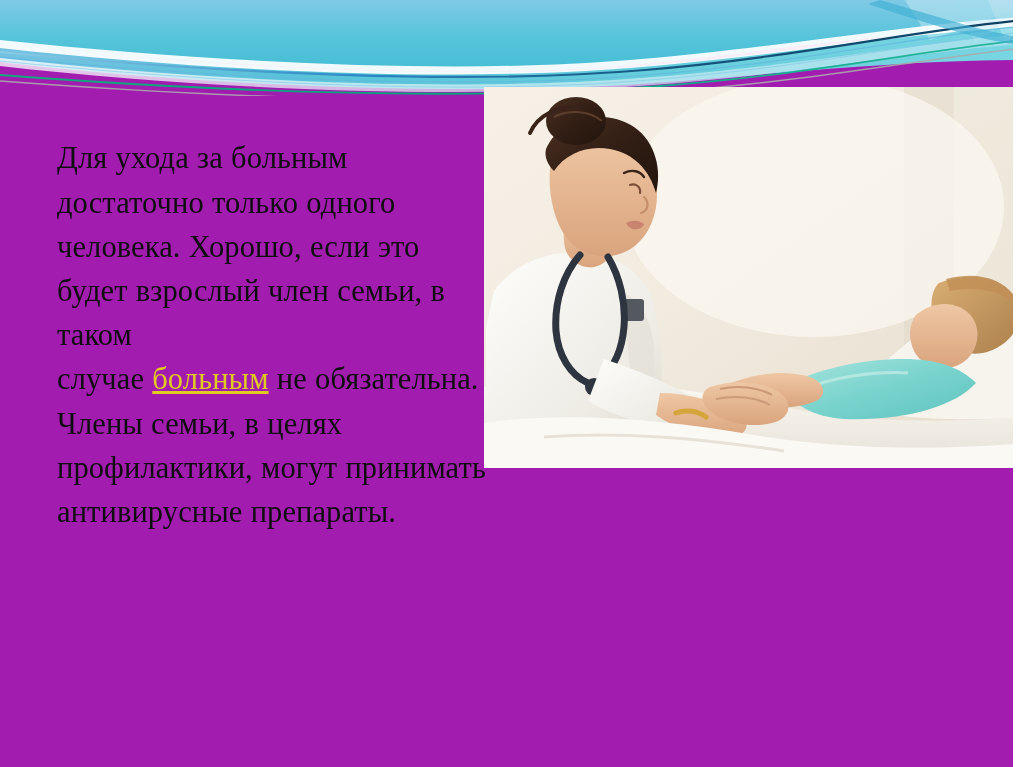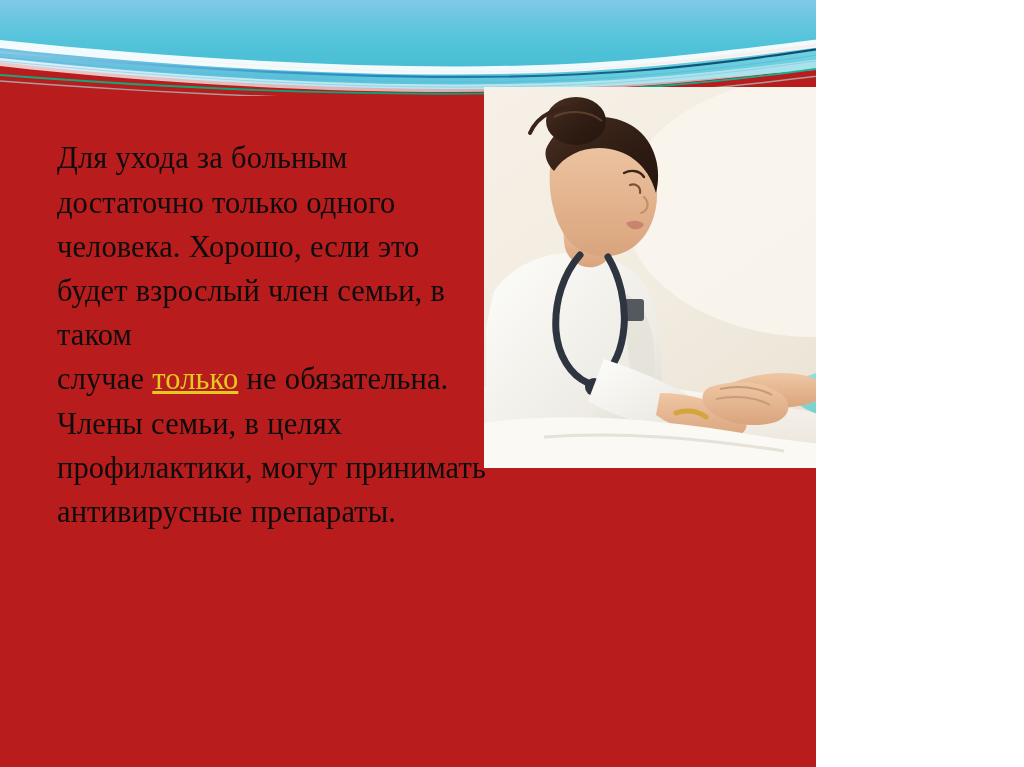--- a/index.html
+++ b/index.html
@@ -7,23 +7,23 @@
     margin: 0;
     padding: 0;
     background: #ffffff;
   }
   body {
     font-family: "Liberation Serif", "DejaVu Serif", serif;
   }
 
   #slide {
     position: relative;
-    width: 816px;
+    width: 1013px;
     height: 767px;
-    background: #b91c1c;
+    background: #a21caf;
     overflow: hidden;
   }
 
   
   #wave-banner {
     position: absolute;
     left: 0;
     top: 0;
     width: 1024px;
     height: 96px;
@@ -137,21 +137,21 @@
       <path d="M0,75 C250,94 480,100 660,86 C815,74 925,50 1024,40" fill="none" stroke="url(#gGreenLine)" stroke-width="1.8"></path>
 
       <path d="M0,81 C252,100 484,106 665,92 C820,80 928,58 1024,48" fill="none" stroke="#A9ABAC" stroke-width="1.5" opacity="0.9"></path>
 
       <path d="M880,0 C930,14 975,30 1024,38 L1024,46 C968,38 918,20 868,4 Z" fill="#3FAFD2" opacity="0.65"></path>
     </svg>
   </div>
 
   <div id="text-block">
     <p class="para"><span>Для ухода за больным достаточно только одного человека. Хорошо, если это будет взрослый член семьи, в таком
-случае </span><span class="link">только</span><span> не обязательна. Члены семьи, в целях профилактики, могут принимать антивирусные препараты.</span></p>
+случае </span><span class="link">больным</span><span> не обязательна. Члены семьи, в целях профилактики, могут принимать антивирусные препараты.</span></p>
   </div>
 
   <div id="photo">
     <svg viewBox="0 0 540 381" preserveAspectRatio="none" xmlns="http://www.w3.org/2000/svg">
       <defs>
         <linearGradient id="wallG" x1="0" y1="0" x2="1" y2="1">
           <stop offset="0%" stop-color="#F6F0E6"></stop>
           <stop offset="45%" stop-color="#F1EBE0"></stop>
           <stop offset="100%" stop-color="#E6DCCB"></stop>
         </linearGradient>

